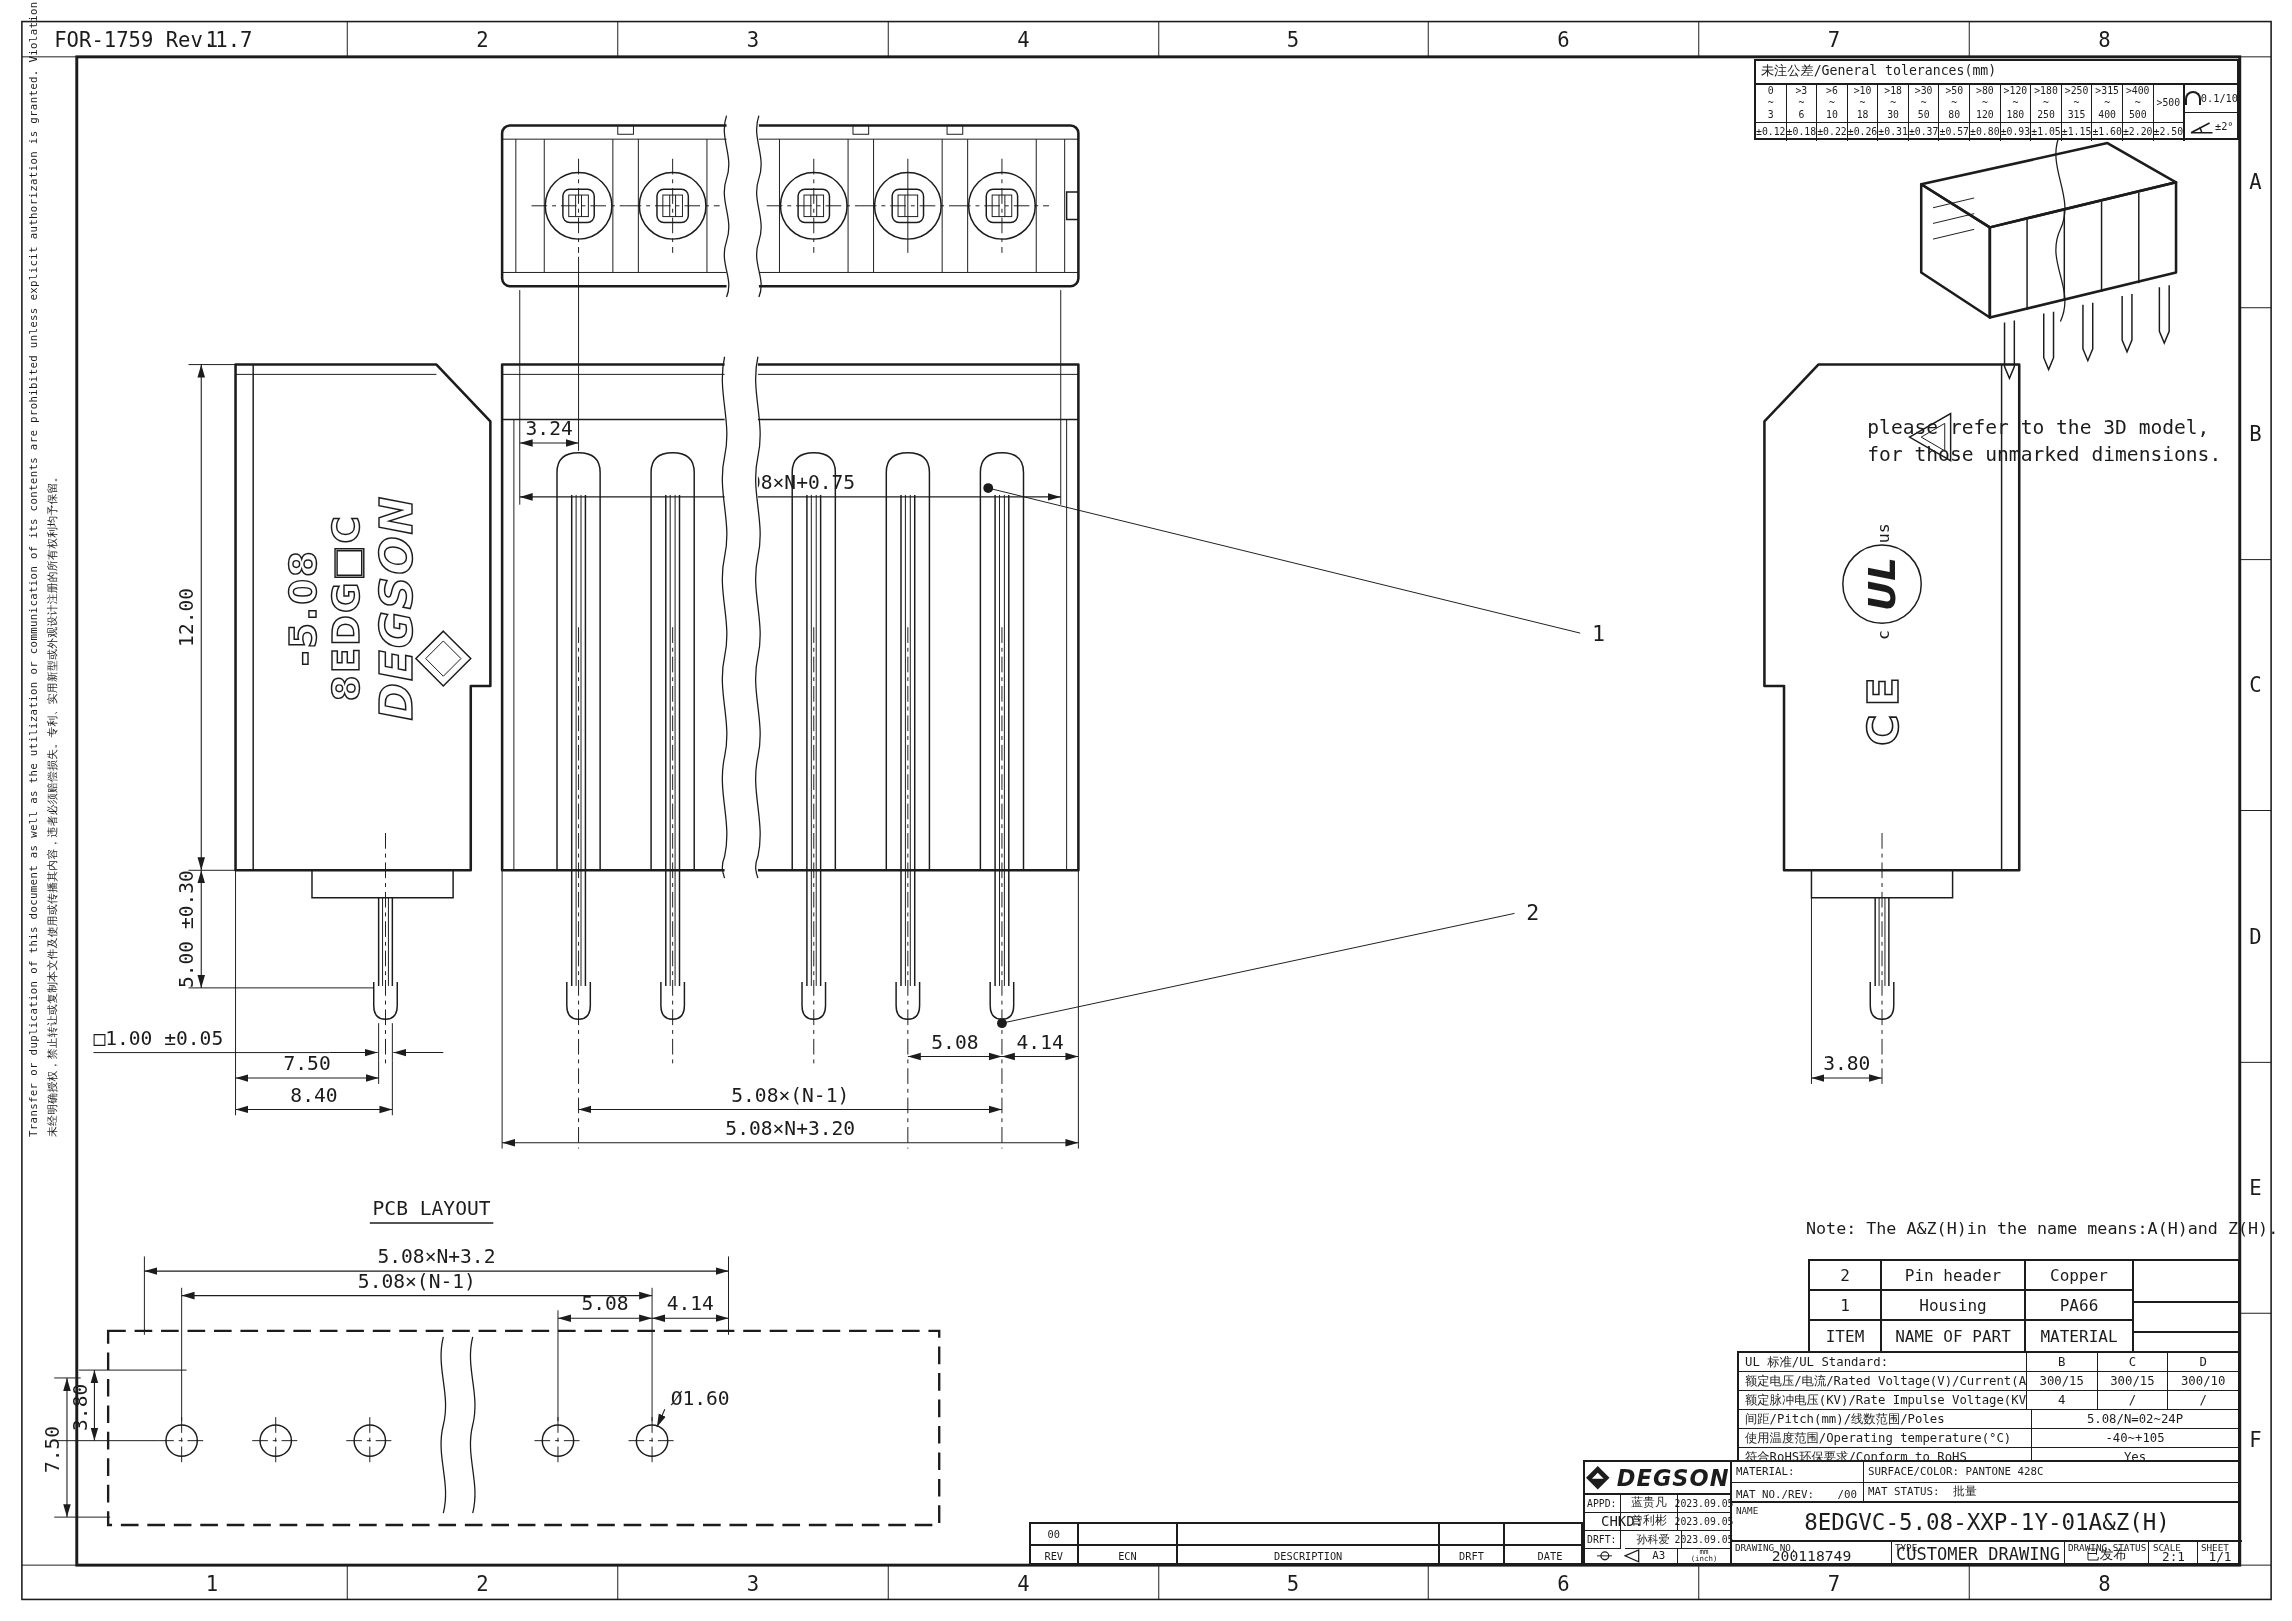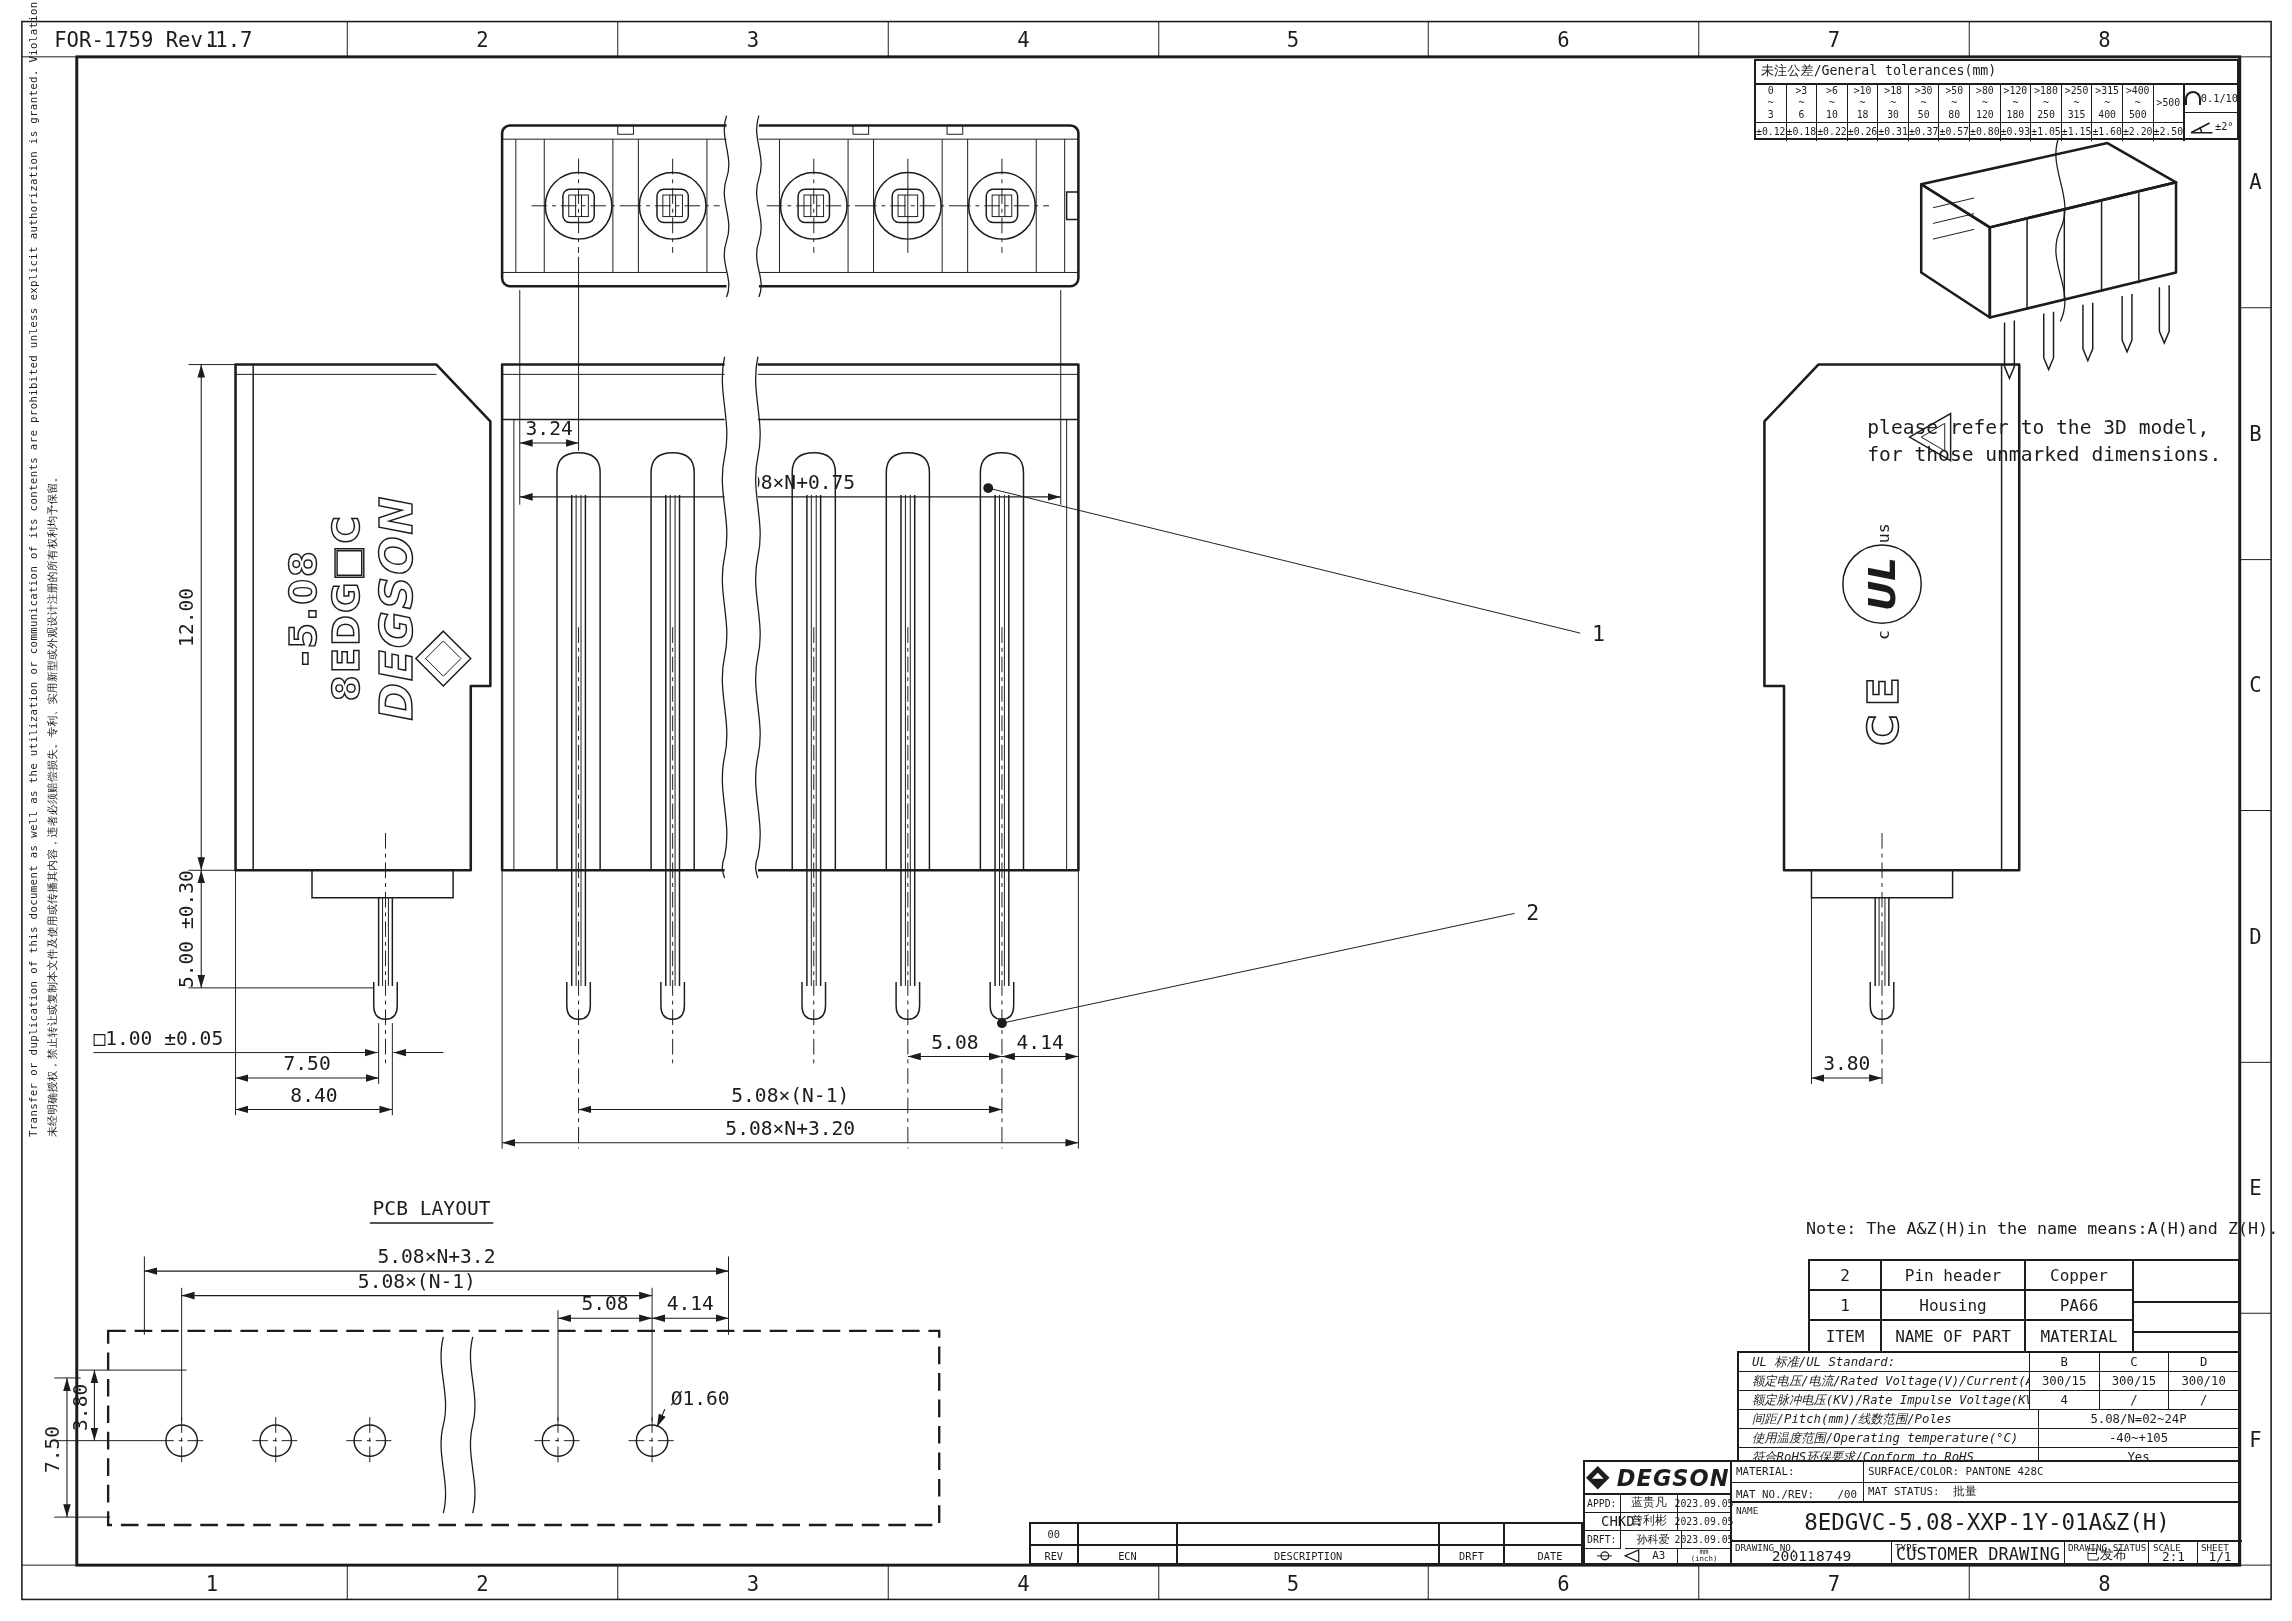--- a/index.html
+++ b/index.html
@@ -38,21 +38,21 @@
   .dome{width:23.5px;height:11.8px;border:2px solid #1c1c1c;border-bottom:none;border-radius:11.8px 11.8px 0 0;margin-bottom:1px;}
   
   .notetext{font-size:16.7px;white-space:nowrap;}
   .ptable{border:2.5px solid #1c1c1c;background:#fff;display:grid;grid-template-columns:72px 144px 108px 104px;grid-auto-rows:30px;}
   .ptable div{border-right:2px solid #1c1c1c;border-bottom:2px solid #1c1c1c;display:flex;align-items:center;justify-content:center;font-size:16px;white-space:nowrap;overflow:hidden;}
   .ptable div:nth-child(4n){border-right:none;margin-top:40px;}
   .ptable div:nth-child(n+9){border-bottom:none;}
   .stable{border:2.5px solid #1c1c1c;background:#fff;font-size:12.3px;}
   .srow{display:flex;height:18px;border-bottom:1.5px solid #1c1c1c;}
   .srow:last-child{border-bottom:none;}
-  .slabel{width:286px;border-right:1.5px solid #1c1c1c;padding-left:13px;display:flex;align-items:center;white-space:nowrap;overflow:hidden;font-style:italic;}
+  .slabel{width:286px;border-right:1.5px solid #1c1c1c;padding-left:6px;display:flex;align-items:center;white-space:nowrap;overflow:hidden;}
   .scell{width:71px;border-right:1.5px solid #1c1c1c;display:flex;align-items:center;justify-content:center;}
   .scell:last-child{border-right:none;}
   .sspan{flex:1;display:flex;align-items:center;justify-content:center;}
   
   .tblock{border:2.9px solid #1c1c1c;background:#fff;}
   .tb-abs{position:absolute;box-sizing:border-box;}
   .lbl{font-size:9.3px;}
   
   .revstrip{border:2.5px solid #1c1c1c;background:#fff;}
   .revrow{display:flex;height:20px;border-bottom:2px solid #1c1c1c;}

